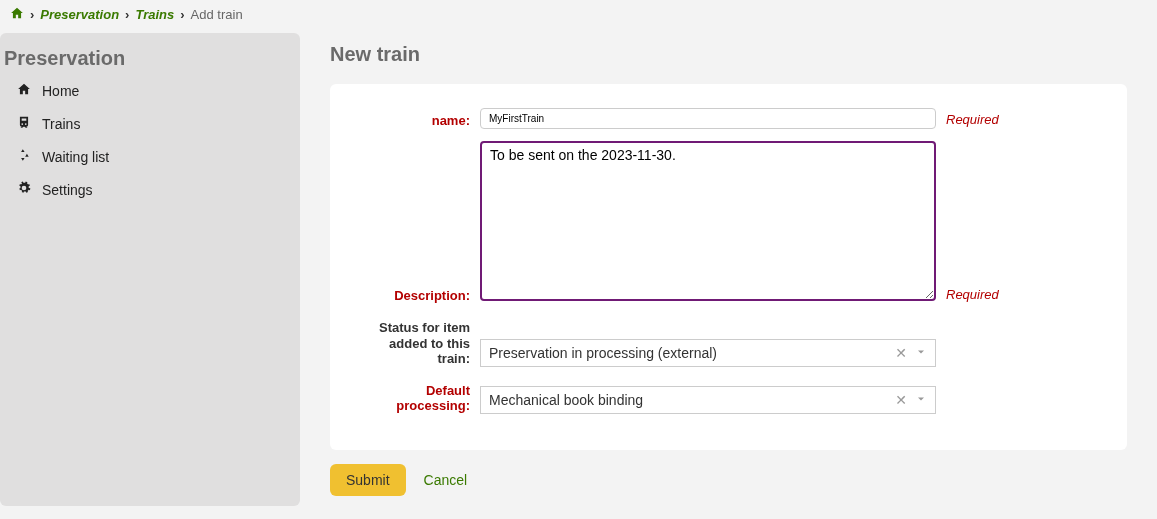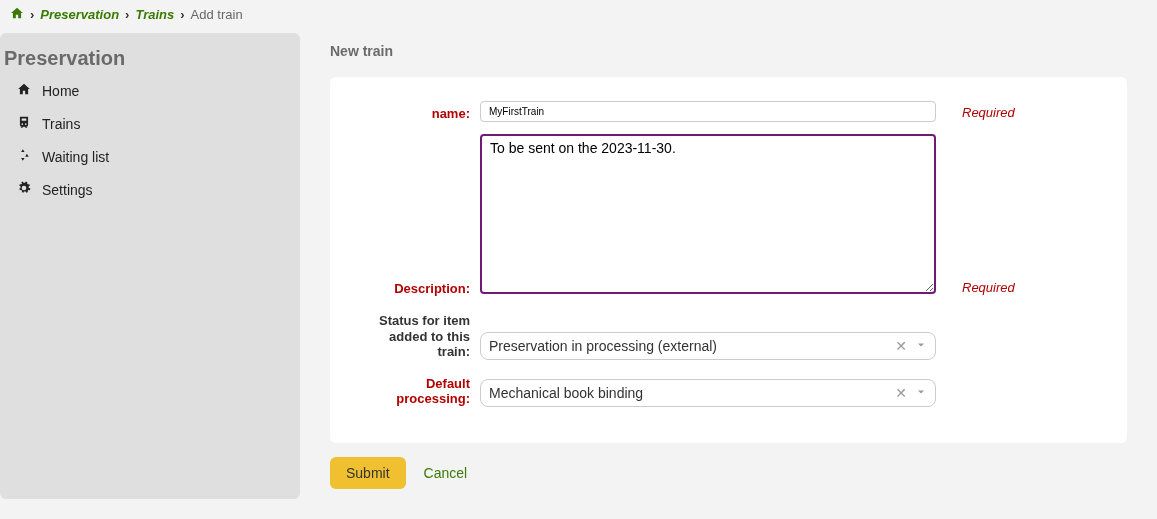--- a/index.html
+++ b/index.html
@@ -40,21 +40,21 @@
     display: flex;
     align-items: center;
     gap: 10px;
     padding: 8px 16px;
     cursor: pointer;
     font-size: 14px;
     color: #222;
   }
   .side-item .side-icon { width: 16px; text-align: center; }
   .main { flex: 1; padding: 10px 30px; }
-  .page-title { color: #6a6a6a; font-size: 14px; font-weight: bold; margin-bottom: 18px; }
+  .page-title { color: #6a6a6a; font-size: 20px; font-weight: bold; margin-bottom: 18px; }
   .panel { background: #fff; border-radius: 6px; padding: 24px 30px 24px 30px; }
   .row { display: flex; align-items: flex-end; margin-bottom: 12px; }
   .label {
     width: 120px;
     text-align: right;
     padding-right: 10px;
     padding-top: 4px;
     font-weight: bold;
     font-size: 13px;
     line-height: 1.2;
@@ -77,30 +77,30 @@
     border-radius: 4px;
     padding: 4px 8px;
     font-size: 14px;
     font-family: inherit;
     resize: both;
   }
   .req-hint {
     color: #b30000;
     font-style: italic;
     font-size: 13px;
-    margin-left: 26px;
+    margin-left: 10px;
     align-self: flex-start;
     padding-top: 4px;
   }
   .req-hint.bottom { align-self: flex-end; padding-bottom: 2px; }
   .select2 {
     display: flex;
     align-items: center;
     border: 1px solid #ccc;
-    border-radius: 8px;
+    border-radius: 0;
     padding: 4px 8px;
     background: #fff;
     width: 100%;
     justify-content: space-between;
     min-height: 28px;
   }
   .select2-text { color: #333; font-size: 14px; }
   .select2-ctrls { display: flex; gap: 8px; align-items: center; color: #999; }
   .select2-clear, .select2-arrow { cursor: pointer; font-size: 14px; }
   .actions { margin-top: 14px; display: flex; align-items: center; gap: 18px; }

